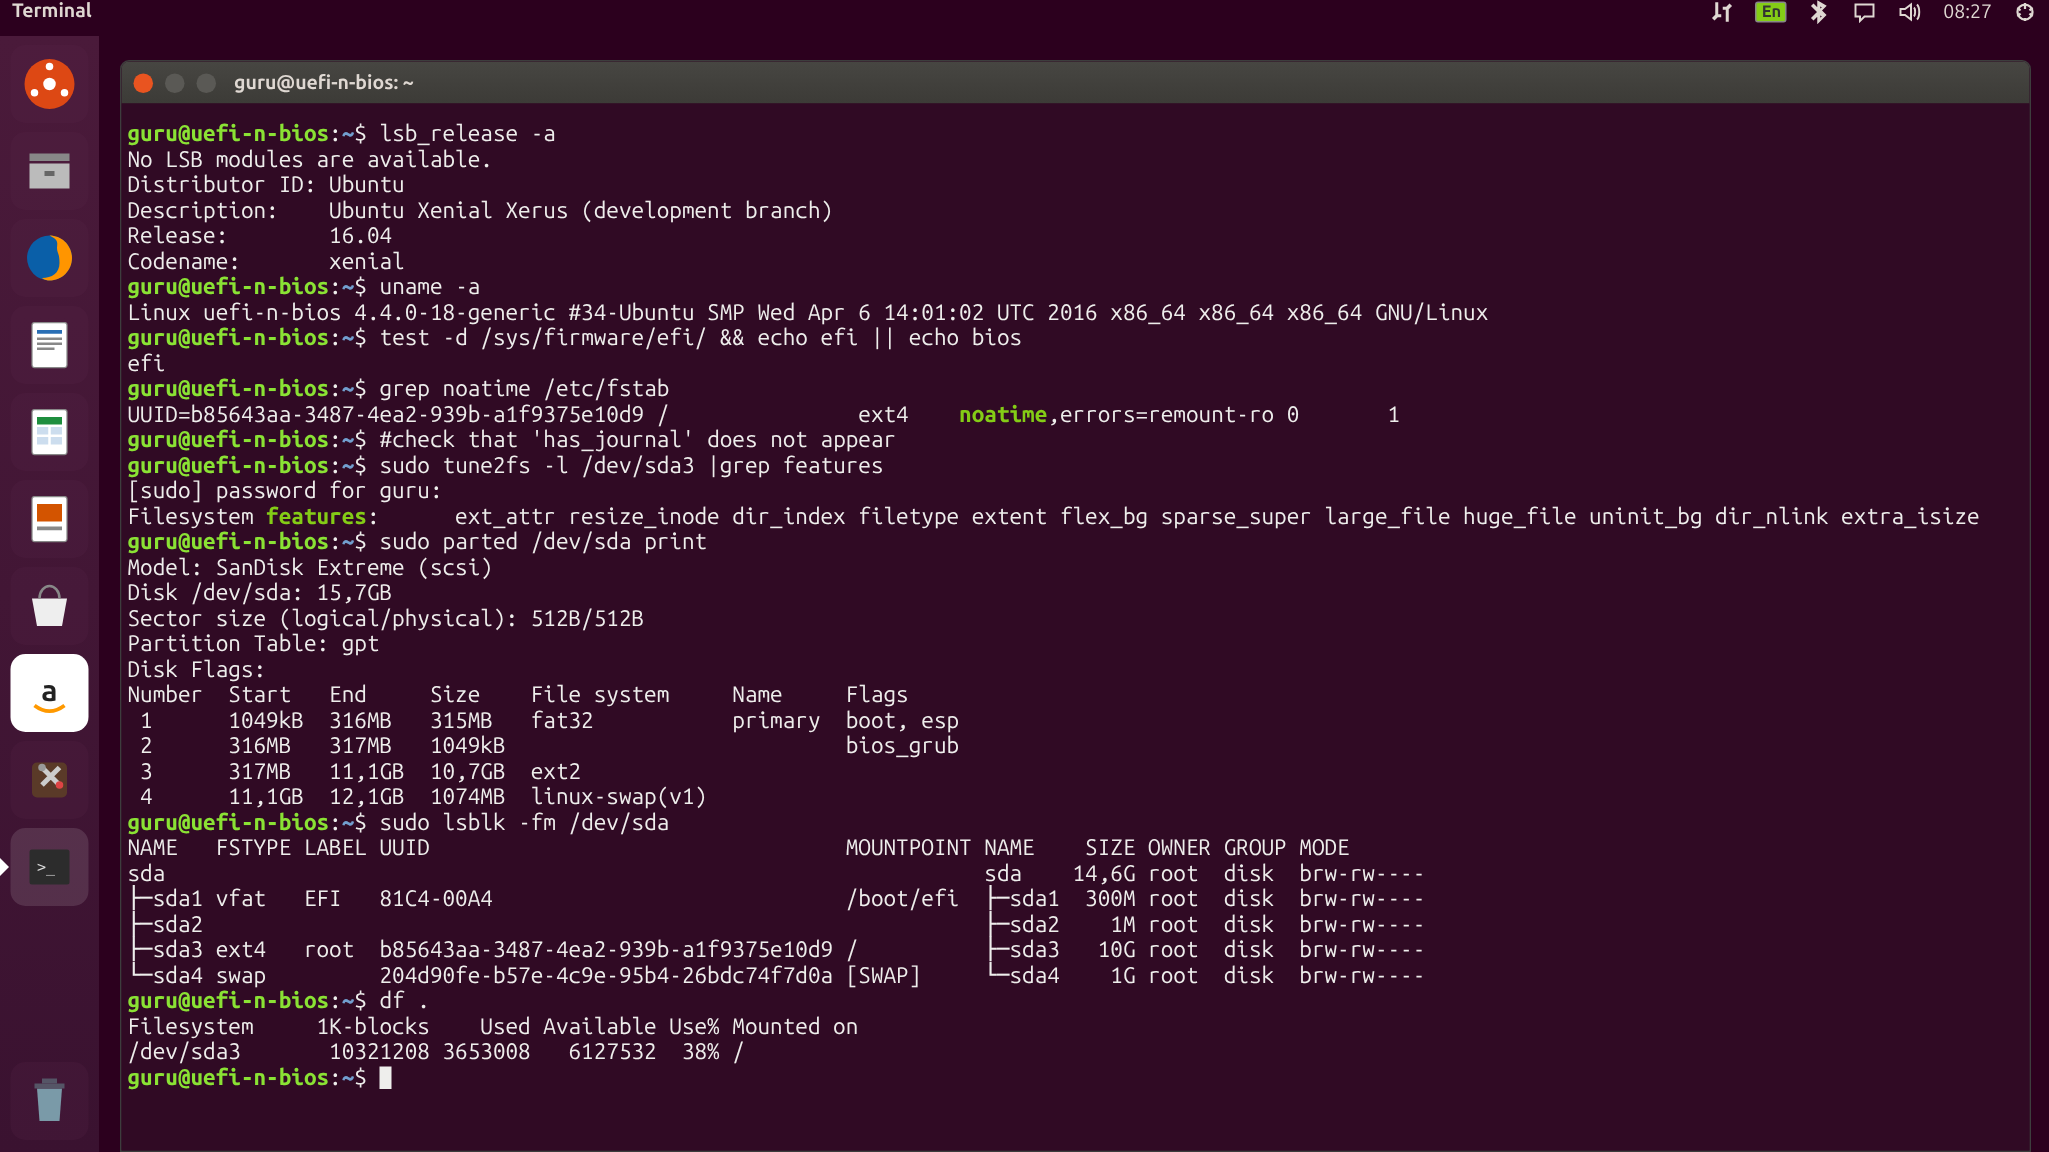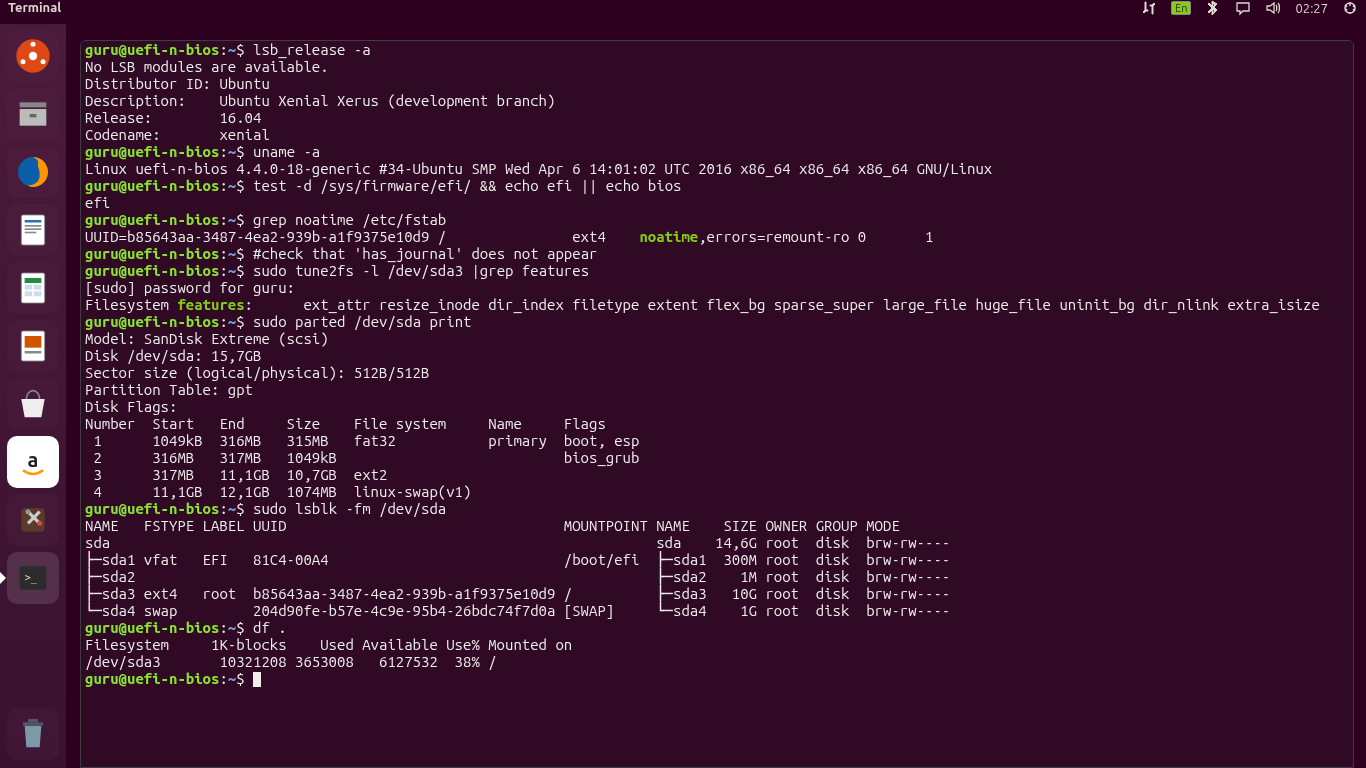--- a/index.html
+++ b/index.html
@@ -6,42 +6,42 @@
 html, body { width:1366px; height:768px; overflow:hidden; font-family:"Ubuntu",sans-serif; }
 body { background:#2c001e; display:flex; flex-direction:column; }
 
 
 #menubar { height:24px; background:#2c001e; color:#dfd8d2; display:flex; align-items:flex-start; padding:0 8px; font-size:13px; }
 #menubar .left { flex:0 0 auto; font-weight:bold; }
 #menubar .spacer { flex:1; }
 #menubar .right { display:flex; align-items:center; gap:14px; }
 #menubar .indicator { display:inline-flex; align-items:center; justify-content:center; }
 #menubar svg { width:16px; height:16px; fill:#dfd8d2; stroke:#dfd8d2; }
-#lang-ind { border:1px solid #888; border-radius:2px; padding:0 3px; font-size:11px; background:#84cc16; color:#333; font-weight:normal; }
+#lang-ind { border:1px solid #888; border-radius:2px; padding:0 3px; font-size:11px; background:#84cc16; color:#333; font-weight:bold; }
 
 
 #main { flex:1; display:flex; }
 #launcher { width:66px; background:linear-gradient(to bottom,#4a1a3a,#3a1230); display:flex; flex-direction:column; align-items:center; padding-top:6px; gap:6px; }
 .launcher-item { width:52px; height:52px; border-radius:10px; background:#5b2a4b33; display:flex; align-items:center; justify-content:center; position:relative; }
 .launcher-item.active::before { content:""; position:absolute; left:-7px; top:50%; transform:translateY(-50%); width:0; height:0; border-top:6px solid transparent; border-bottom:6px solid transparent; border-left:6px solid #fff; }
 .launcher-item svg { width:40px; height:40px; }
 .launcher-item.sel { background:rgba(255,255,255,0.12); }
 #trash { margin-top:auto; margin-bottom:8px; }
 
 
 #workarea { flex:1; position:relative; background:#2c001e; }
 #termwin { position:absolute; left:14px; top:16px; right:12px; bottom:0; border:1px solid #3d3d3d; border-radius:6px 6px 0 0; overflow:hidden; background:#2c001e; display:flex; flex-direction:column; }
 #titlebar { height:28px; background:linear-gradient(to bottom,#474642,#3c3b37); display:flex; align-items:center; padding:0 8px; gap:8px; }
 .tbtn { width:13px; height:13px; border-radius:50%; display:inline-block; }
 .tbtn.close { background:#e95420; }
 .tbtn.min { background:#5a5955; }
 .tbtn.max { background:#5a5955; }
 #titlebar .title { color:#dfd8d2; font-size:13px; font-weight:bold; margin-left:4px; }
 
-#term { flex:1; background:#300a24; color:#eeeeec; font-family:"Ubuntu Mono","DejaVu Sans Mono",monospace; font-size:15px; line-height:17px; padding:0 4px; white-space:pre; overflow:hidden; }
+#term { flex:1; background:#300a24; color:#eeeeec; font-family:"Ubuntu Mono","DejaVu Sans Mono",monospace; font-size:15px; line-height:17px; padding:11px 4px; white-space:pre; overflow:hidden; }
 .g { color:#8ae234; font-weight:bold; }
 .b { color:#729fcf; font-weight:bold; }
 .r { color:#84cc16; font-weight:bold; }
 .cursor { display:inline-block; width:8px; height:15px; background:#eeeeec; vertical-align:text-bottom; }
 </style>
 </head>
 <body>
 
 <div id="menubar">
   <span class="left">Terminal</span>
@@ -61,21 +61,21 @@
     <span class="indicator">
         <svg viewBox="0 0 16 16">
           <path d="M2 3h12v8H8l-3 3v-3H2z" fill="none" stroke="#dfd8d2" stroke-width="1.3"></path>
         </svg>
       </span>
     <span class="indicator">
         <svg viewBox="0 0 16 16">
           <path d="M2 6v4h3l4 3V3L5 6zM11 5c1 1 1 5 0 6M13 3c2 2 2 8 0 10" fill="none" stroke="#dfd8d2" stroke-width="1.3"></path>
         </svg>
       </span>
-    <span class="indicator" style="font-size:13px;">02:27</span>
+    <span class="indicator" style="font-size:13px;">08:27</span>
     <span class="indicator">
         <svg viewBox="0 0 16 16">
           <circle cx="8" cy="8" r="5" fill="none" stroke="#dfd8d2" stroke-width="1.5"></circle>
           <path d="M8 2v4M3 5l2 2M13 5l-2 2M3 11l2-2M13 11l-2-2M8 14v-2" stroke="#dfd8d2" stroke-width="1.5"></path>
         </svg>
       </span>
   </span>
 </div>
 
 <div id="main">
@@ -159,16 +159,22 @@
         <svg viewBox="0 0 48 48">
           <path d="M14 14h20l-2 26H16z" fill="#7a9aa8"></path>
           <rect x="12" y="10" width="24" height="4" fill="#556"></rect>
           <rect x="18" y="6" width="12" height="4" fill="#556"></rect>
         </svg>
       </div>
   </div>
 
   <div id="workarea">
     <div id="termwin">
+      <div id="titlebar">
+        <span class="tbtn close"></span>
+        <span class="tbtn min"></span>
+        <span class="tbtn max"></span>
+        <span class="title">guru@uefi-n-bios: ~</span>
+      </div>
       <div id="term"><div><span><span class="g">guru@uefi-n-bios</span>:<span class="b">~</span>$ </span><span>lsb_release -a</span></div><div>No LSB modules are available.</div><div>Distributor ID: Ubuntu</div><div>Description:    Ubuntu Xenial Xerus (development branch)</div><div>Release:        16.04</div><div>Codename:       xenial</div><div><span><span class="g">guru@uefi-n-bios</span>:<span class="b">~</span>$ </span><span>uname -a</span></div><div>Linux uefi-n-bios 4.4.0-18-generic #34-Ubuntu SMP Wed Apr 6 14:01:02 UTC 2016 x86_64 x86_64 x86_64 GNU/Linux</div><div><span><span class="g">guru@uefi-n-bios</span>:<span class="b">~</span>$ </span><span>test -d /sys/firmware/efi/ &amp;&amp; echo efi || echo bios</span></div><div>efi</div><div><span><span class="g">guru@uefi-n-bios</span>:<span class="b">~</span>$ </span><span>grep noatime /etc/fstab</span></div><div><span>UUID=b85643aa-3487-4ea2-939b-a1f9375e10d9 /               ext4    </span><span class="r">noatime</span><span>,errors=remount-ro 0       1</span></div><div><span><span class="g">guru@uefi-n-bios</span>:<span class="b">~</span>$ </span><span>#check that 'has_journal' does not appear</span></div><div><span><span class="g">guru@uefi-n-bios</span>:<span class="b">~</span>$ </span><span>sudo tune2fs -l /dev/sda3 |grep features</span></div><div>[sudo] password for guru: </div><div><span>Filesystem </span><span class="r">features</span><span>:      ext_attr resize_inode dir_index filetype extent flex_bg sparse_super large_file huge_file uninit_bg dir_nlink extra_isize</span></div><div><span><span class="g">guru@uefi-n-bios</span>:<span class="b">~</span>$ </span><span>sudo parted /dev/sda print</span></div><div>Model: SanDisk Extreme (scsi)</div><div>Disk /dev/sda: 15,7GB</div><div>Sector size (logical/physical): 512B/512B</div><div>Partition Table: gpt</div><div>Disk Flags: </div><div></div><div>Number  Start   End     Size    File system     Name     Flags</div><div> 1      1049kB  316MB   315MB   fat32           primary  boot, esp</div><div> 2      316MB   317MB   1049kB                           bios_grub</div><div> 3      317MB   11,1GB  10,7GB  ext2</div><div> 4      11,1GB  12,1GB  1074MB  linux-swap(v1)</div><div></div><div><span><span class="g">guru@uefi-n-bios</span>:<span class="b">~</span>$ </span><span>sudo lsblk -fm /dev/sda</span></div><div>NAME   FSTYPE LABEL UUID                                 MOUNTPOINT NAME    SIZE OWNER GROUP MODE</div><div>sda                                                                 sda    14,6G root  disk  brw-rw----</div><div>├─sda1 vfat   EFI   81C4-00A4                            /boot/efi  ├─sda1  300M root  disk  brw-rw----</div><div>├─sda2                                                              ├─sda2    1M root  disk  brw-rw----</div><div>├─sda3 ext4   root  b85643aa-3487-4ea2-939b-a1f9375e10d9 /          ├─sda3   10G root  disk  brw-rw----</div><div>└─sda4 swap         204d90fe-b57e-4c9e-95b4-26bdc74f7d0a [SWAP]     └─sda4    1G root  disk  brw-rw----</div><div><span><span class="g">guru@uefi-n-bios</span>:<span class="b">~</span>$ </span><span>df .</span></div><div>Filesystem     1K-blocks    Used Available Use% Mounted on</div><div>/dev/sda3       10321208 3653008   6127532  38% /</div><div><span><span class="g">guru@uefi-n-bios</span>:<span class="b">~</span>$ </span><span></span><span class="cursor"></span></div></div>
     </div>
   </div>
 </div>
 
 </body></html>

